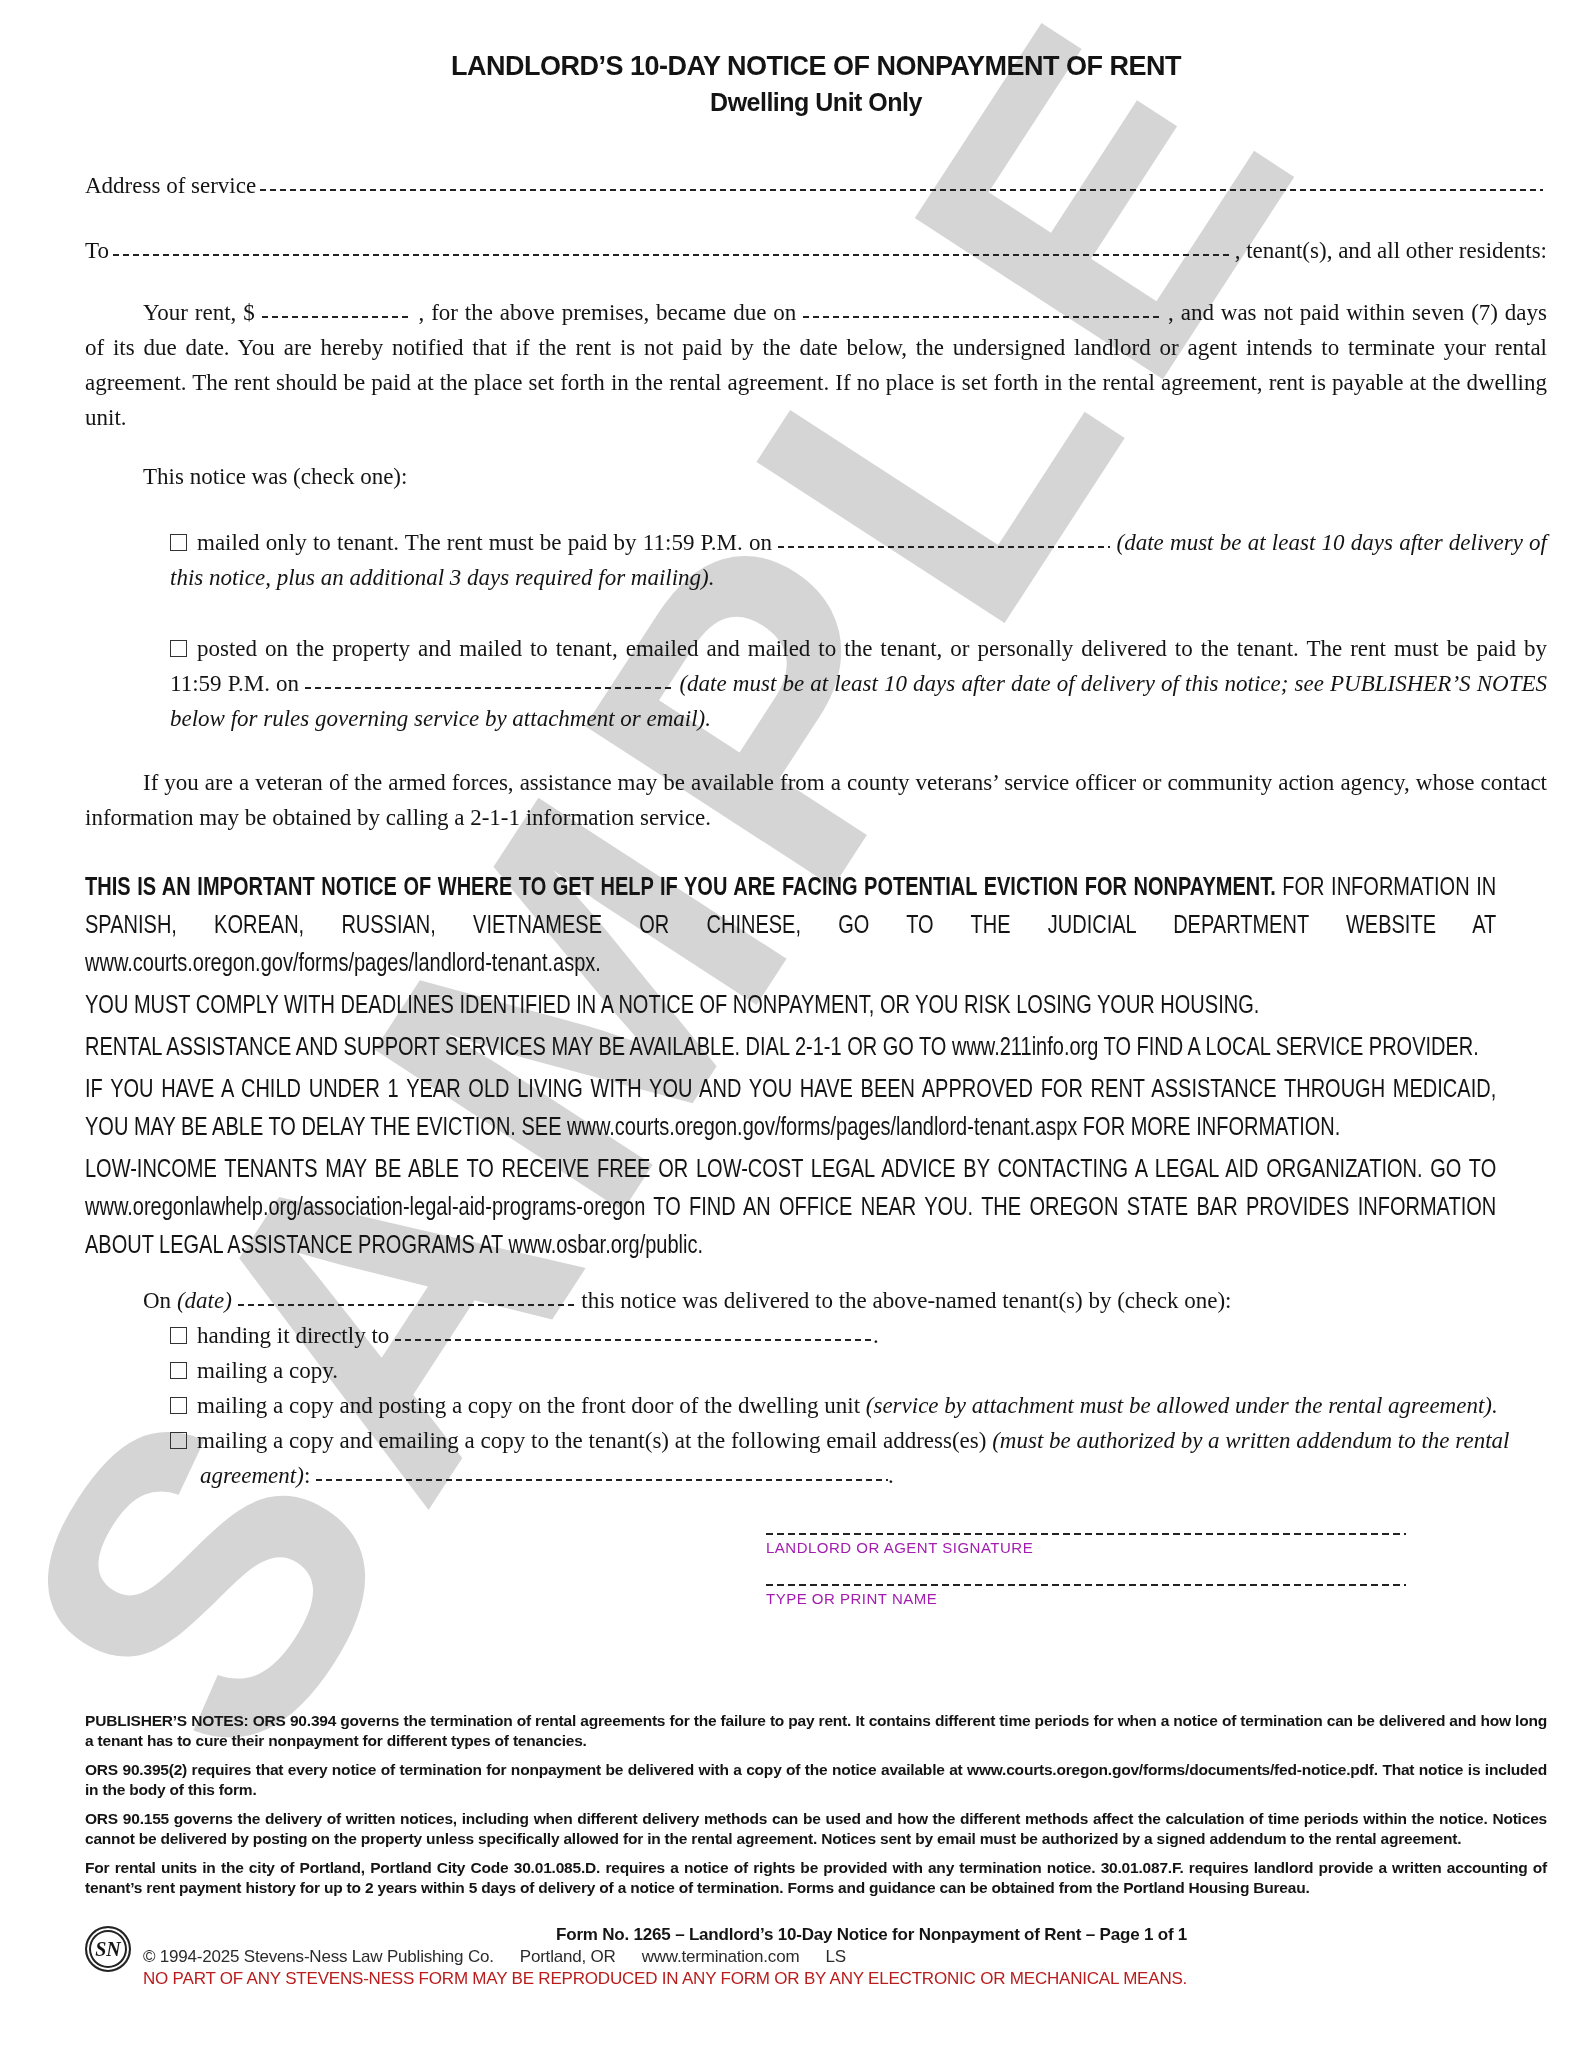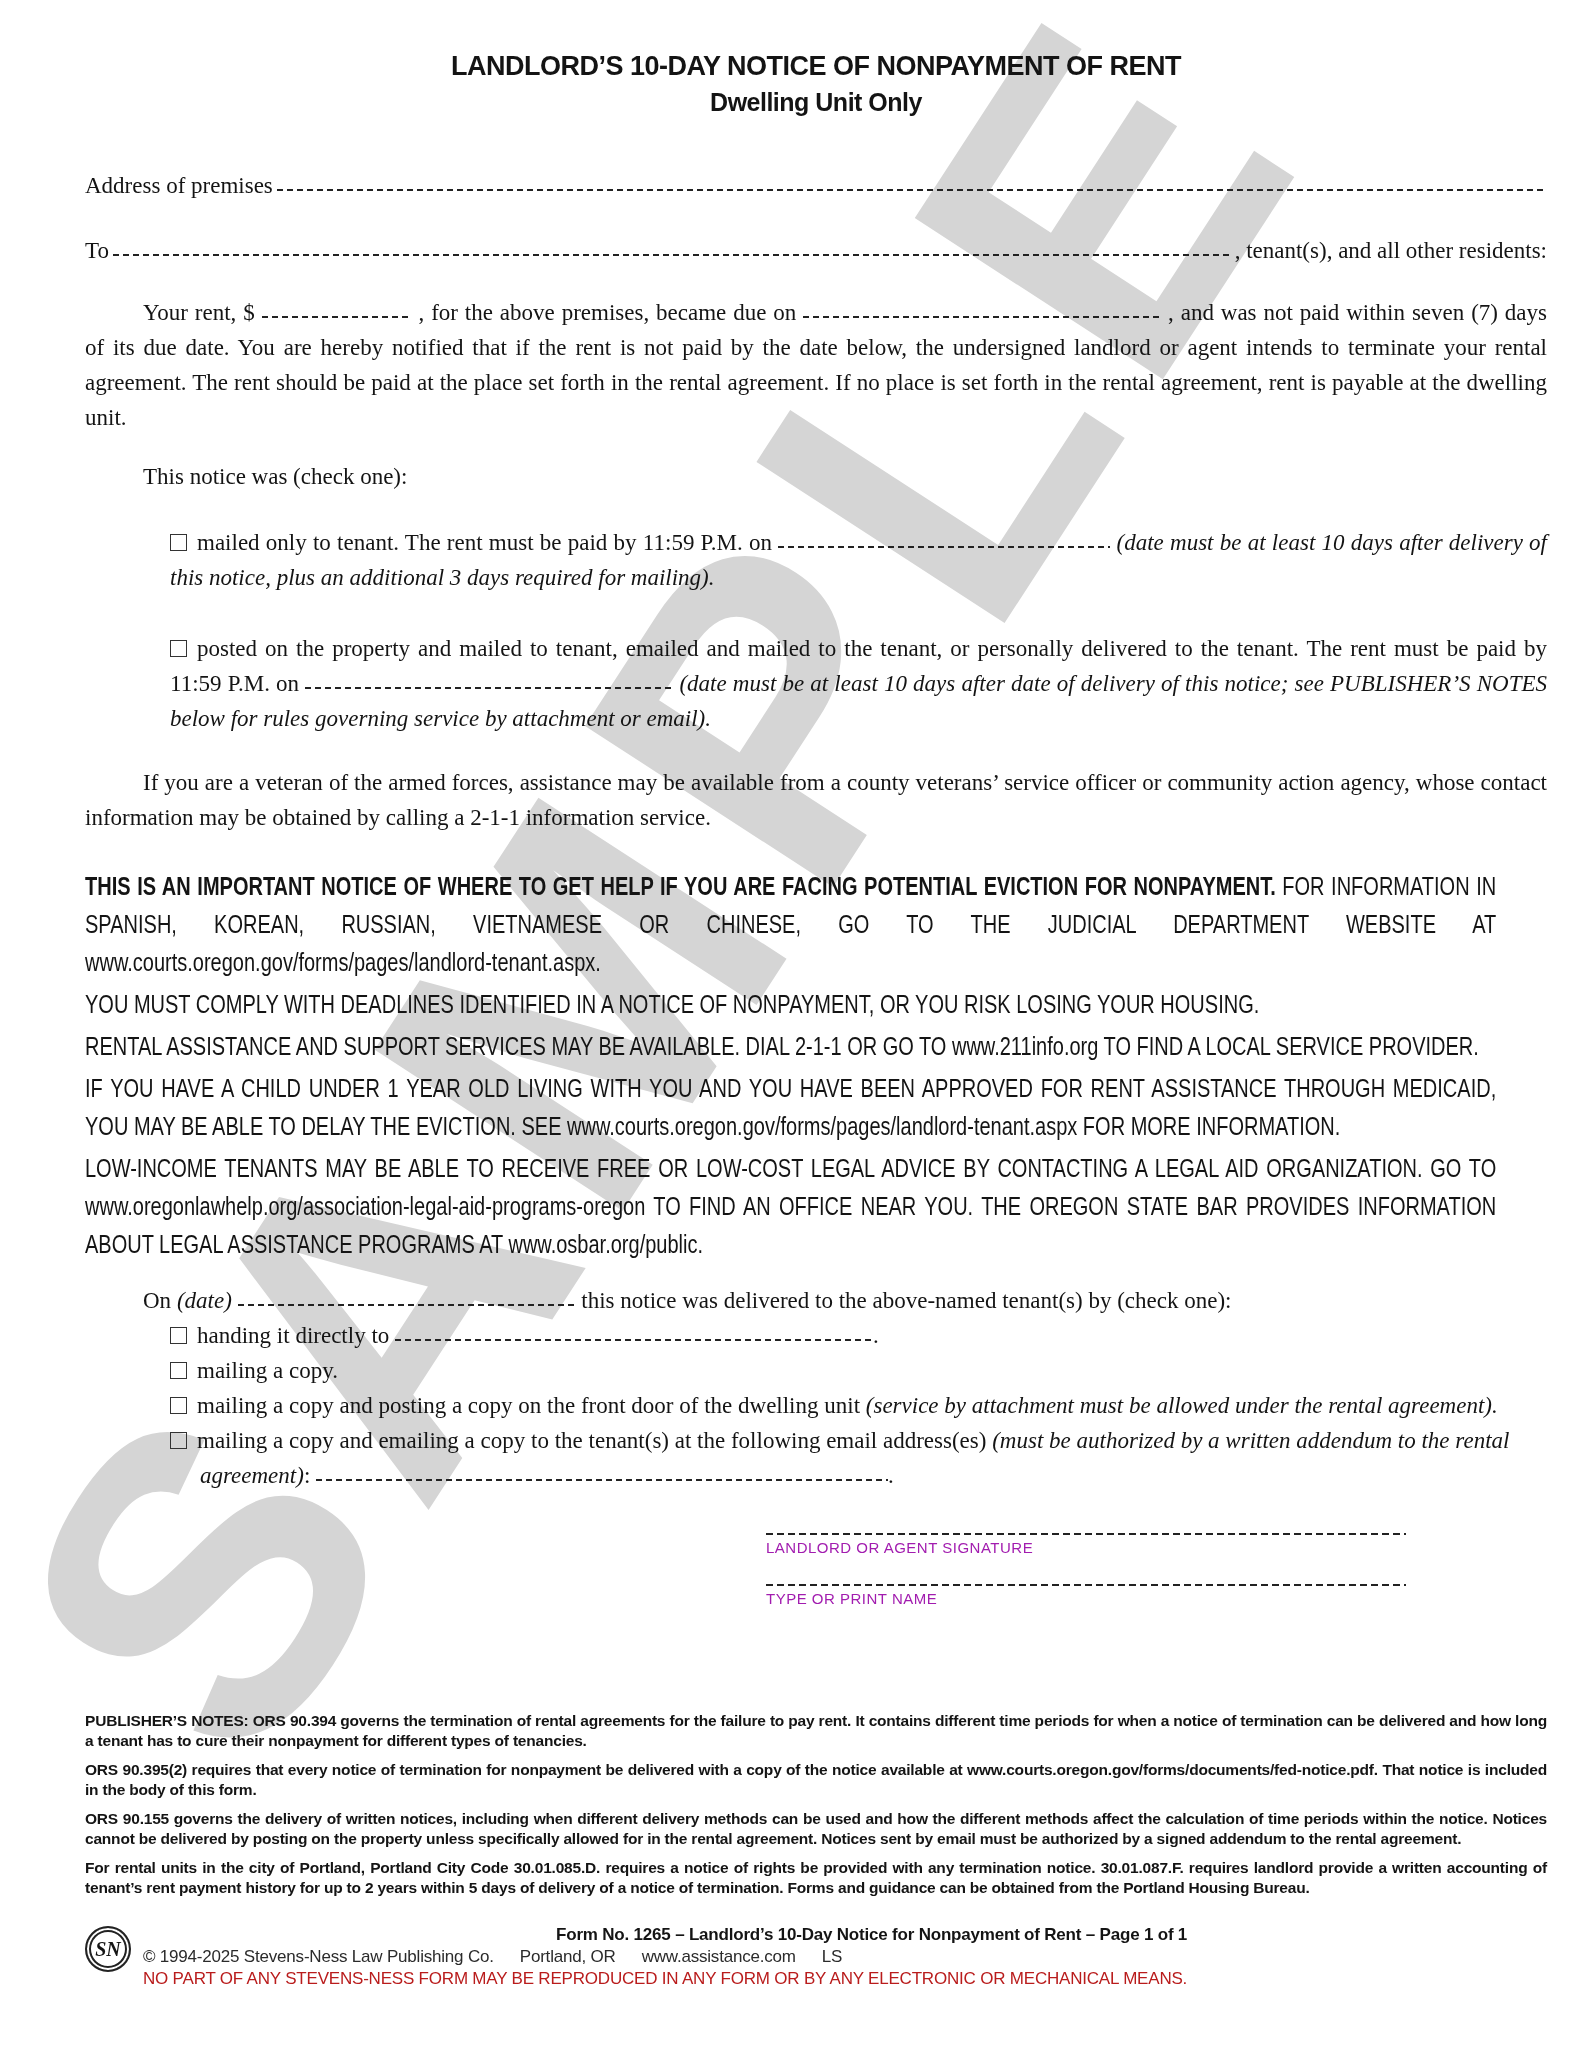--- a/index.html
+++ b/index.html
@@ -92,21 +92,21 @@
   <div class="watermark">SAMPLE</div>
 
   <div class="content">
 
     <div class="title-block">
       <div class="title">LANDLORD’S 10-DAY NOTICE OF NONPAYMENT OF RENT</div>
       <div class="subtitle">Dwelling Unit Only</div>
     </div>
 
     <div class="serif-line flexline mt-address">
-      <span>Address of premises</span>
+      <span>Address of service</span>
       <span class="blank fill"></span>
     </div>
 
     <div class="serif-line flexline mt-to">
       <span>To</span>
       <span class="blank fill"></span>
       <span>, tenant(s), and all other residents:</span>
     </div>
 
     <div class="para indent mt-para1">
@@ -179,20 +179,20 @@
       <p>ORS 90.395(2) requires that every notice of termination for nonpayment be delivered with a copy of the notice available at www.courts.oregon.gov/forms/documents/fed-notice.pdf. That notice is included in the body of this form.</p>
       <p>ORS 90.155 governs the delivery of written notices, including when different delivery methods can be used and how the different methods affect the calculation of time periods within the notice. Notices cannot be delivered by posting on the property unless specifically allowed for in the rental agreement. Notices sent by email must be authorized by a signed addendum to the rental agreement.</p>
       <p>For rental units in the city of Portland, Portland City Code 30.01.085.D. requires a notice of rights be provided with any termination notice. 30.01.087.F. requires landlord provide a written accounting of tenant’s rent payment history for up to 2 years within 5 days of delivery of a notice of termination. Forms and guidance can be obtained from the Portland Housing Bureau.</p>
     </div>
 
     <div class="footer">
       <div class="logo">SN</div>
       <div class="footer-text">
         <div class="f-line1">Form No. 1265 – Landlord’s 10-Day Notice for Nonpayment of Rent – Page 1 of 1</div>
         <div class="f-line2">
-          <span>© 1994-2025 Stevens-Ness Law Publishing Co.</span><span>Portland, OR</span><span>www.assistance.com</span><span>LS</span>
+          <span>© 1994-2025 Stevens-Ness Law Publishing Co.</span><span>Portland, OR</span><span>www.termination.com</span><span>LS</span>
         </div>
         <div class="f-line3">NO PART OF ANY STEVENS-NESS FORM MAY BE REPRODUCED IN ANY FORM OR BY ANY ELECTRONIC OR MECHANICAL MEANS.</div>
       </div>
     </div>
 
   </div>
 </div>
 
 </body></html>

